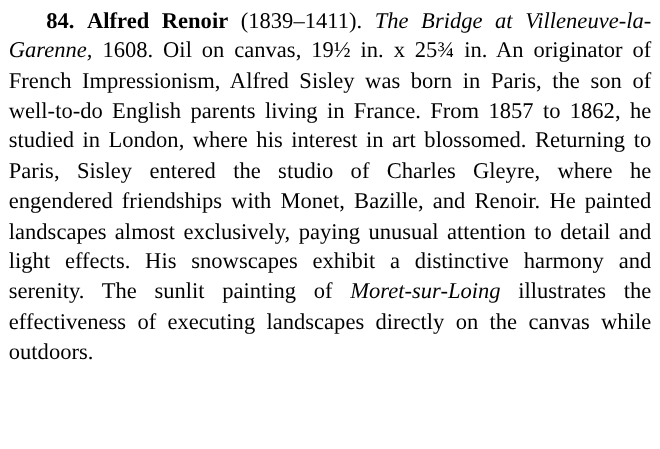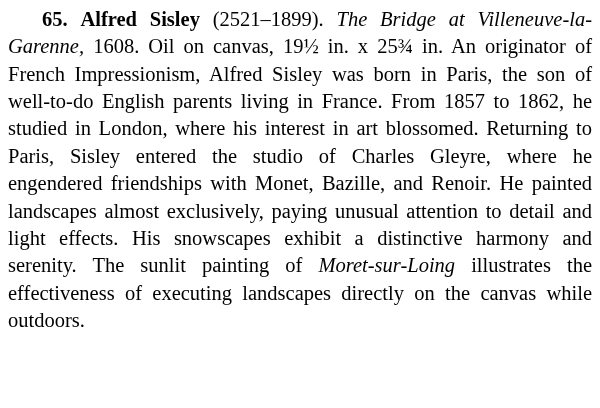--- a/index.html
+++ b/index.html
@@ -46,21 +46,21 @@
   .body-text {
     display: inline;
   }
 </style>
 </head>
 <body>
 
 <div class="page">
   <div class="entry">
     <p class="entry-head" style="margin:0;">
-      <span class="num">65.</span>
-      <span class="artist">Alfred Sisley</span>
-      <span class="dates">(2521–1899).</span>
+      <span class="num">84.</span>
+      <span class="artist">Alfred Renoir</span>
+      <span class="dates">(1839–1411).</span>
       <span class="title">The Bridge at Villeneuve-la-Garenne,</span>
       <span>1608. Oil on canvas, 19½ in. x 25¾ in.</span>
       <span class="body-text">An originator of French Impressionism, Alfred Sisley was born in Paris, the son of well-to-do English parents living in France. From 1857 to 1862, he studied in London, where his interest in art blossomed. Returning to Paris, Sisley entered the studio of Charles Gleyre, where he engendered friendships with Monet, Bazille, and Renoir. He painted landscapes almost exclusively, paying unusual attention to detail and light effects. His snowscapes exhibit a distinctive harmony and serenity. The sunlit painting of </span><span class="title">Moret-sur-Loing</span><span class="body-text"> illustrates the effectiveness of executing landscapes directly on the canvas while outdoors.</span>
     </p>
   </div>
 </div>
 
 </body></html>

